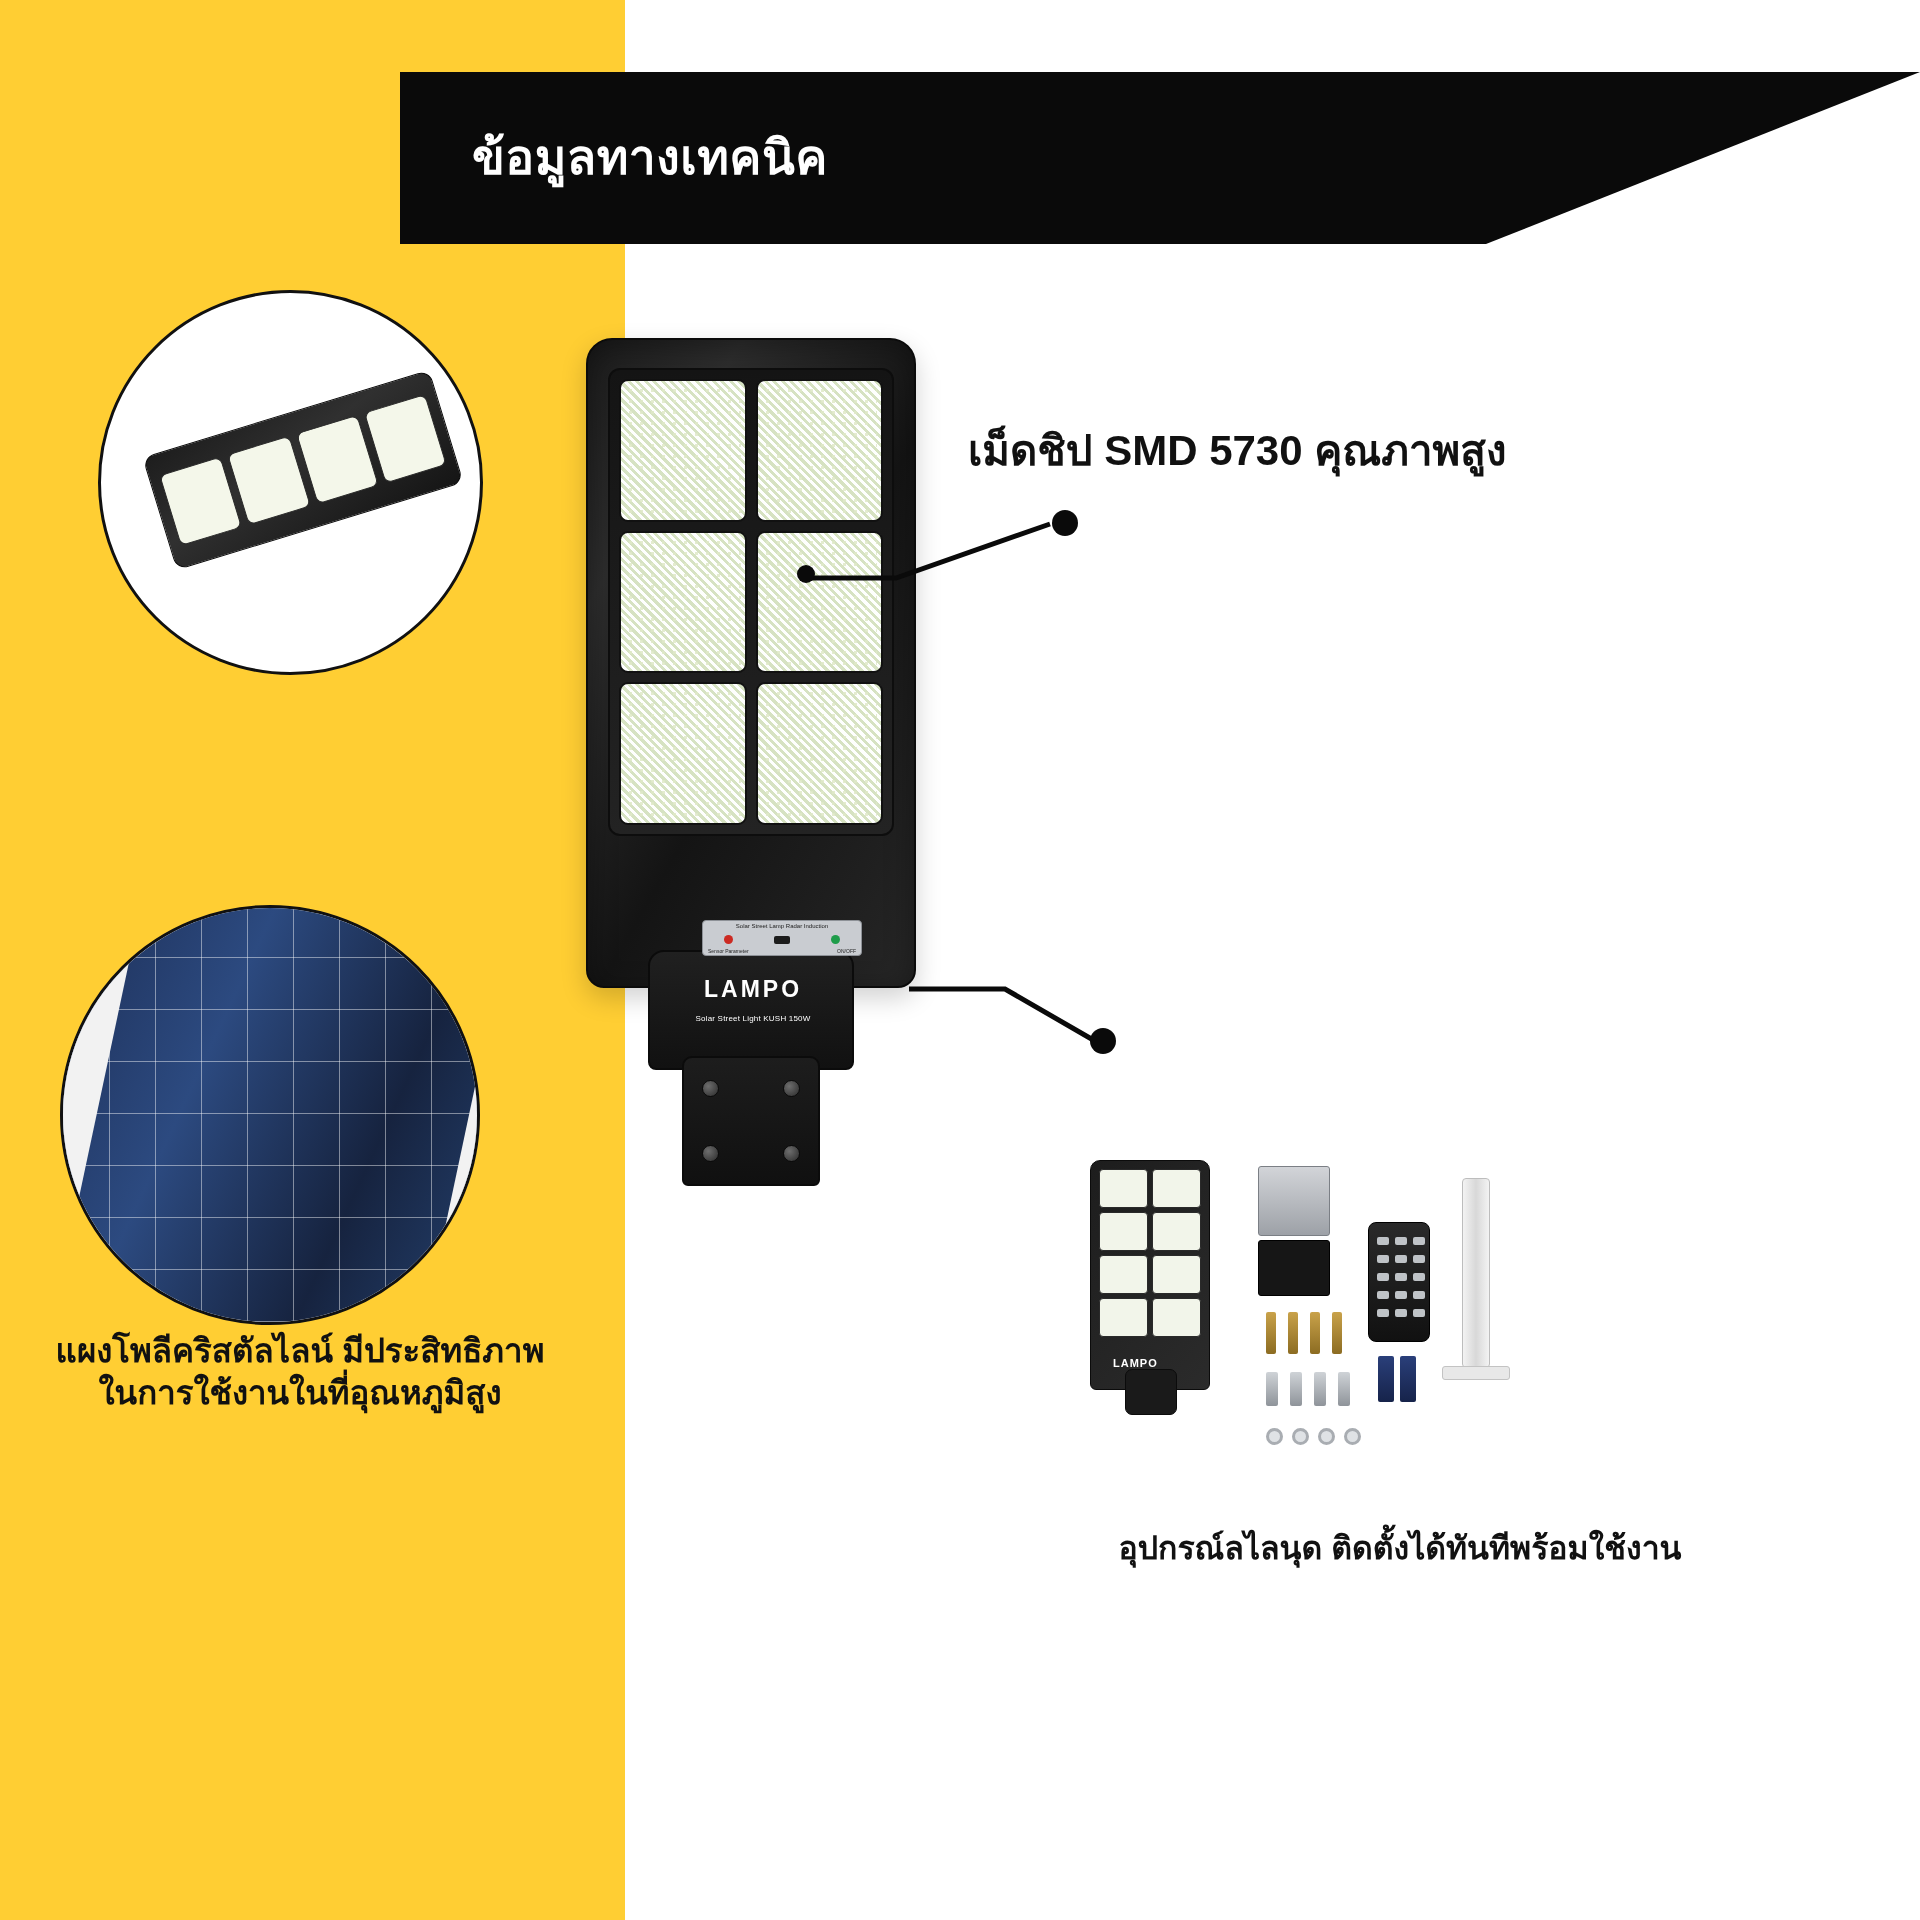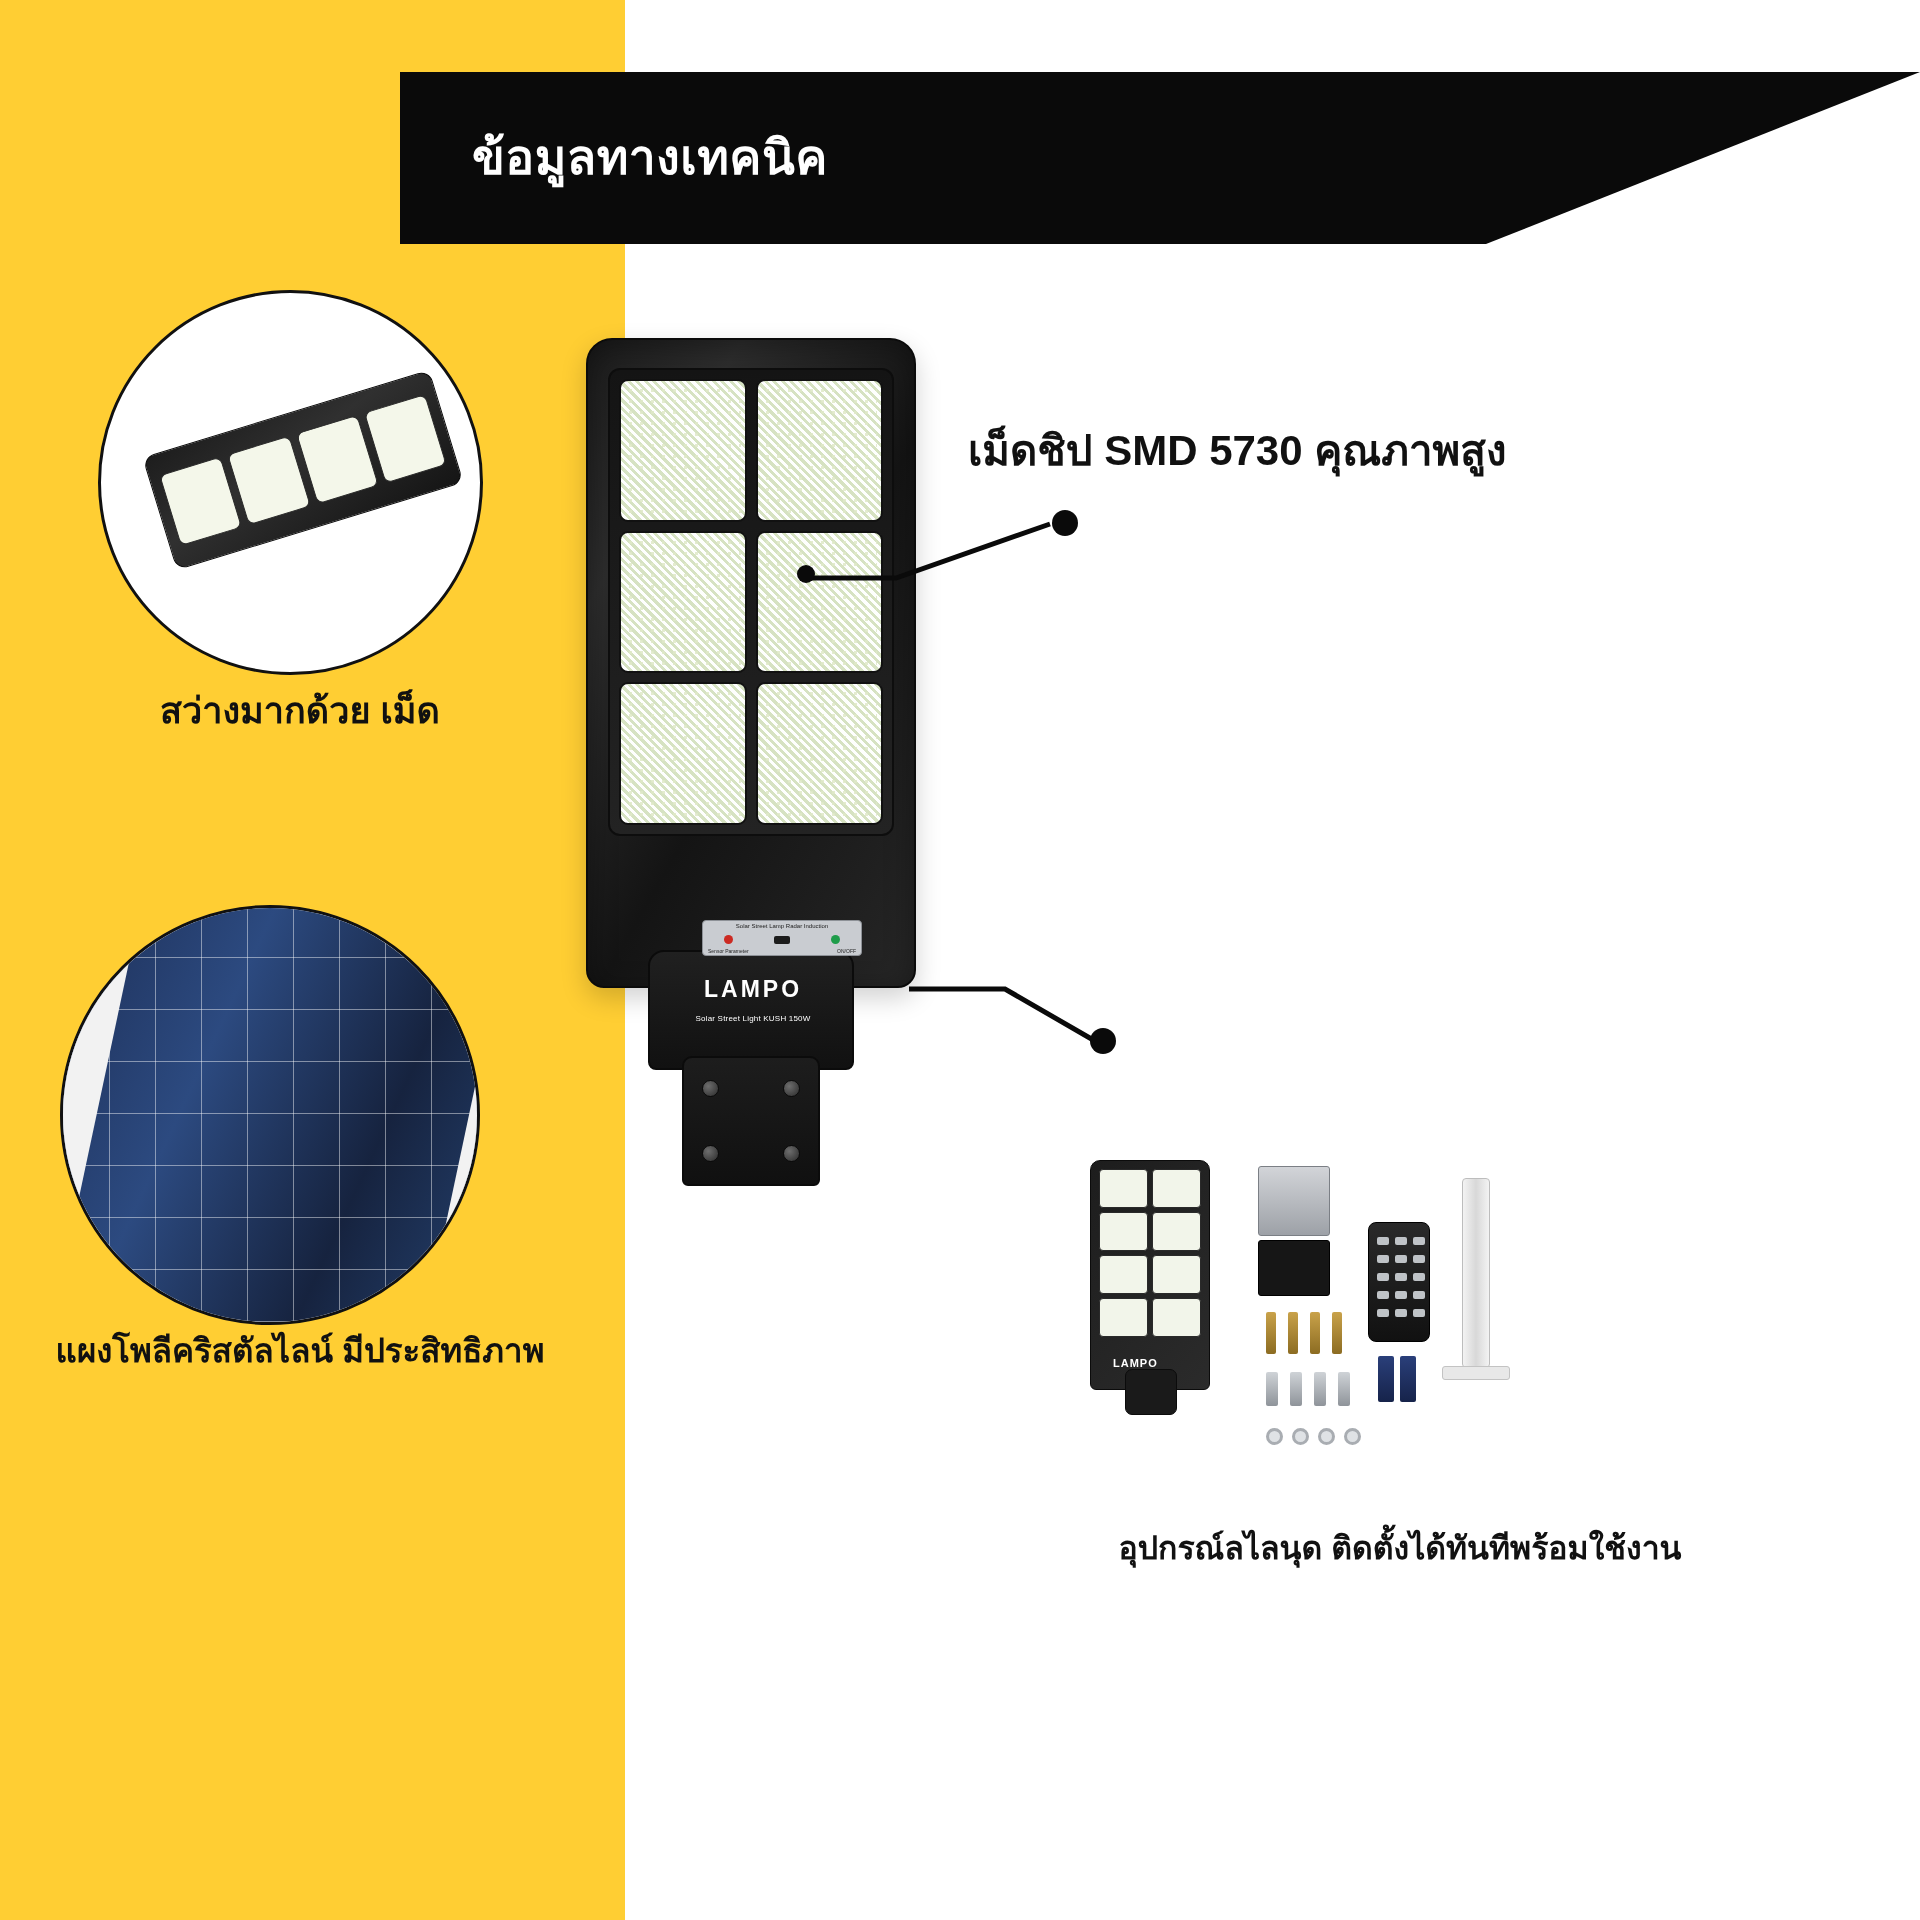--- a/index.html
+++ b/index.html
@@ -260,31 +260,31 @@
 <div class="circle-photo" id="circle-led">
   <div class="ph-led-body">
     <div class="ph-led-cell"></div>
     <div class="ph-led-cell"></div>
     <div class="ph-led-cell"></div>
     <div class="ph-led-cell"></div>
   </div>
 </div>
 
 <div class="caption" id="caption-led">
-  <div>สว่างมากด้วย เม็ด</div>
 </div>
 
 <div class="circle-photo" id="circle-solar">
   <div class="ph-solar"></div>
   <div class="ph-solar-edge"></div>
   <div class="ph-solar-edge r"></div>
 </div>
 
 <div class="caption" id="caption-solar">
   <div>แผงโพลีคริสตัลไลน์ มีประสิทธิภาพ</div>
+  <div>ในการใช้งานในที่อุณหภูมิสูง</div>
 </div>
 
 <div class="product">
   <div class="lamp-shell">
     <div class="lamp-inner">
       <div class="led-panel"></div>
       <div class="led-panel"></div>
       <div class="led-panel"></div>
       <div class="led-panel"></div>
       <div class="led-panel"></div>

